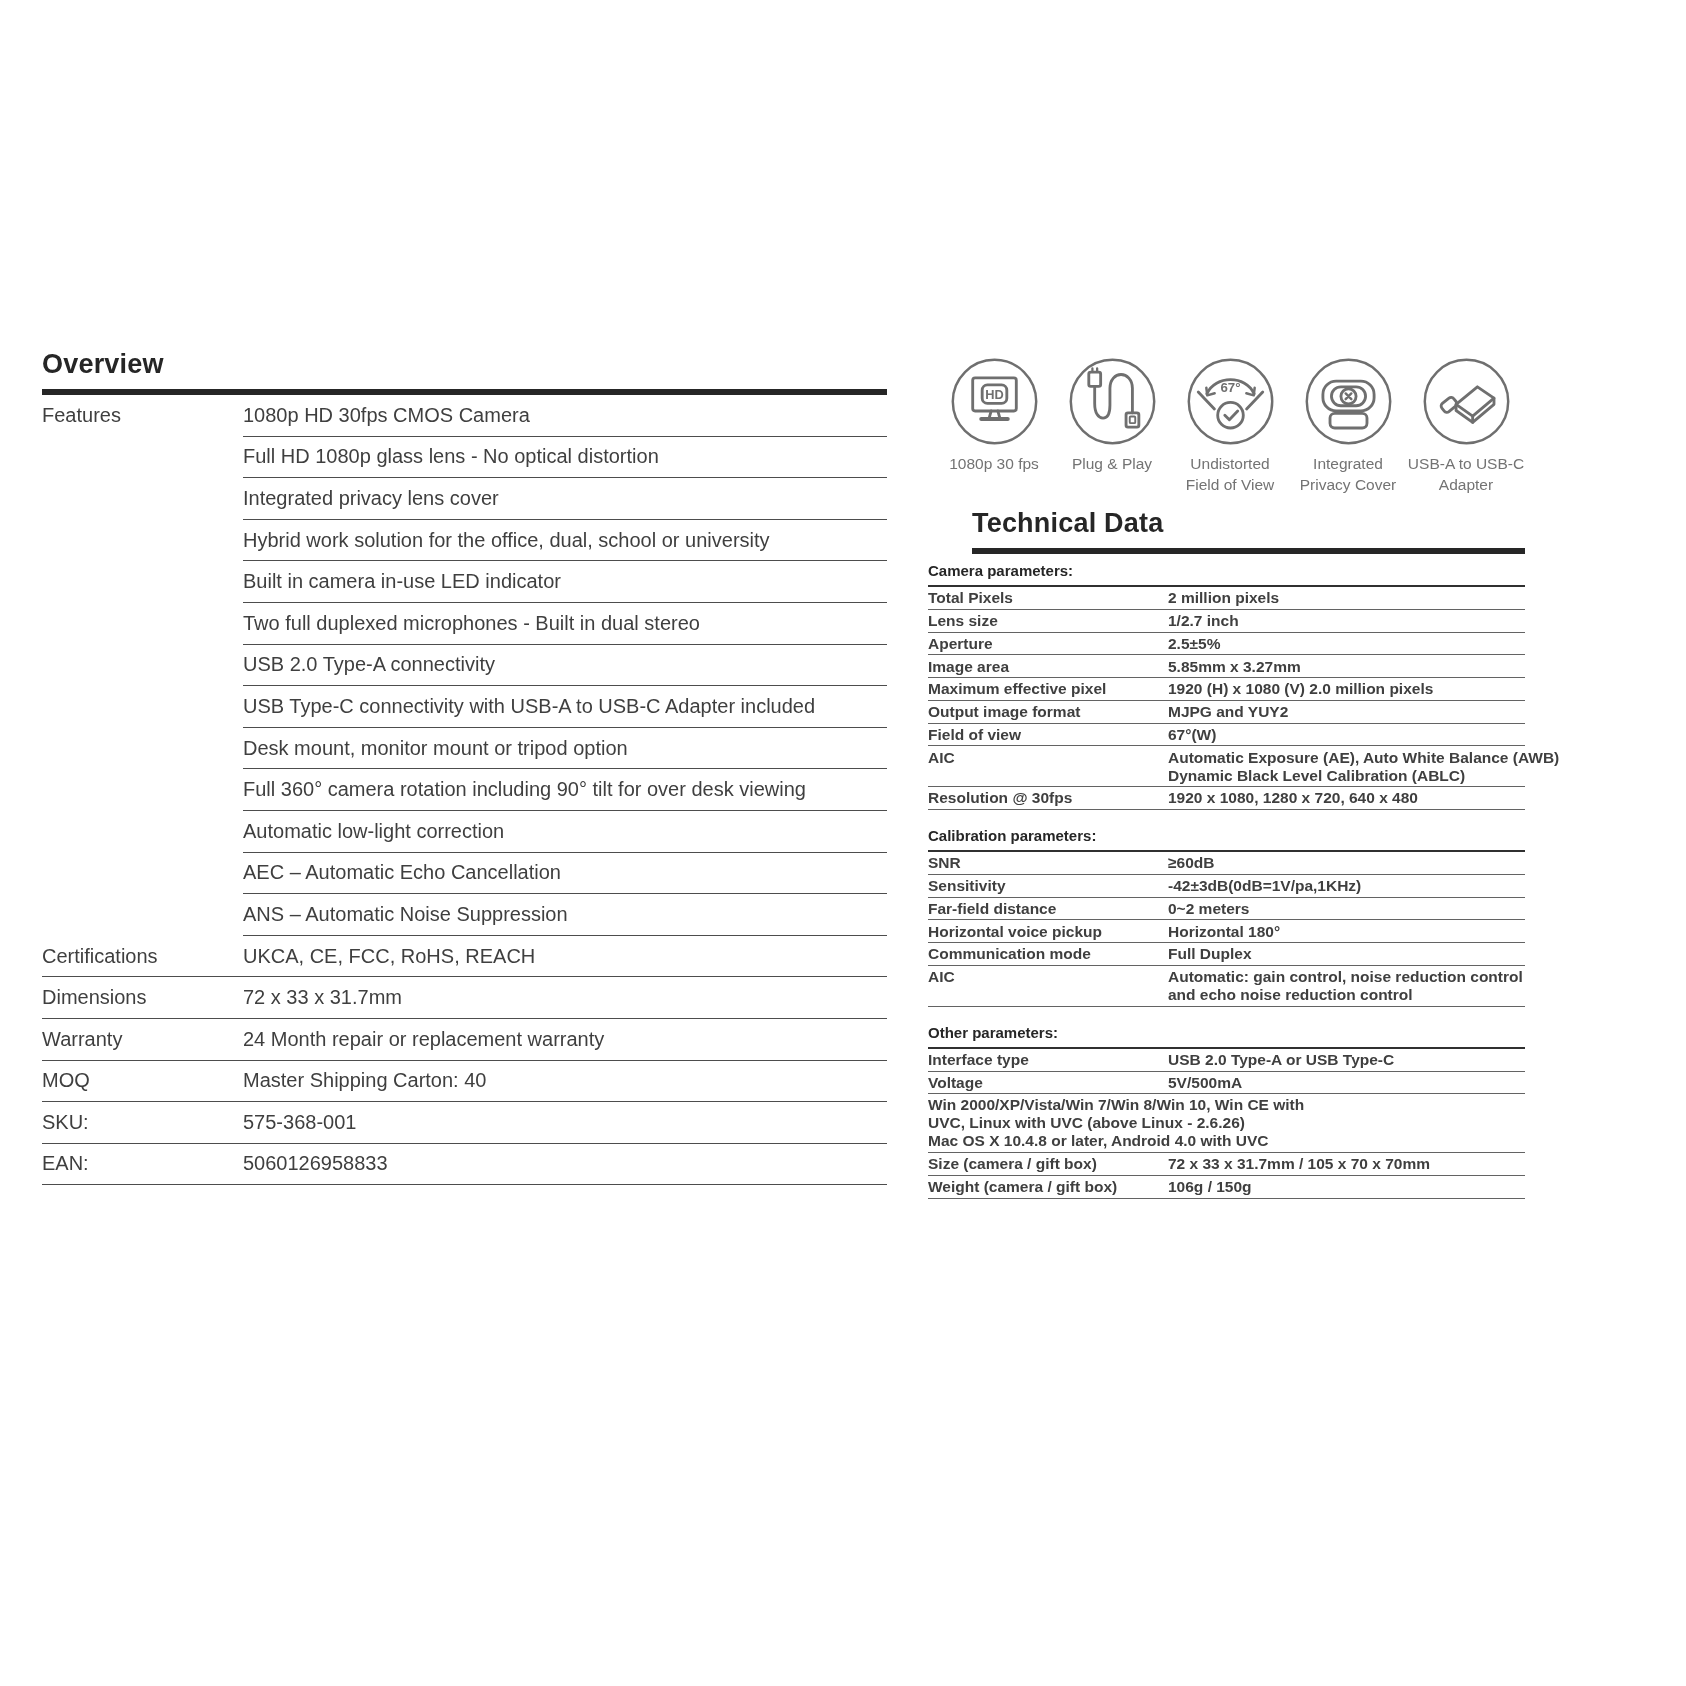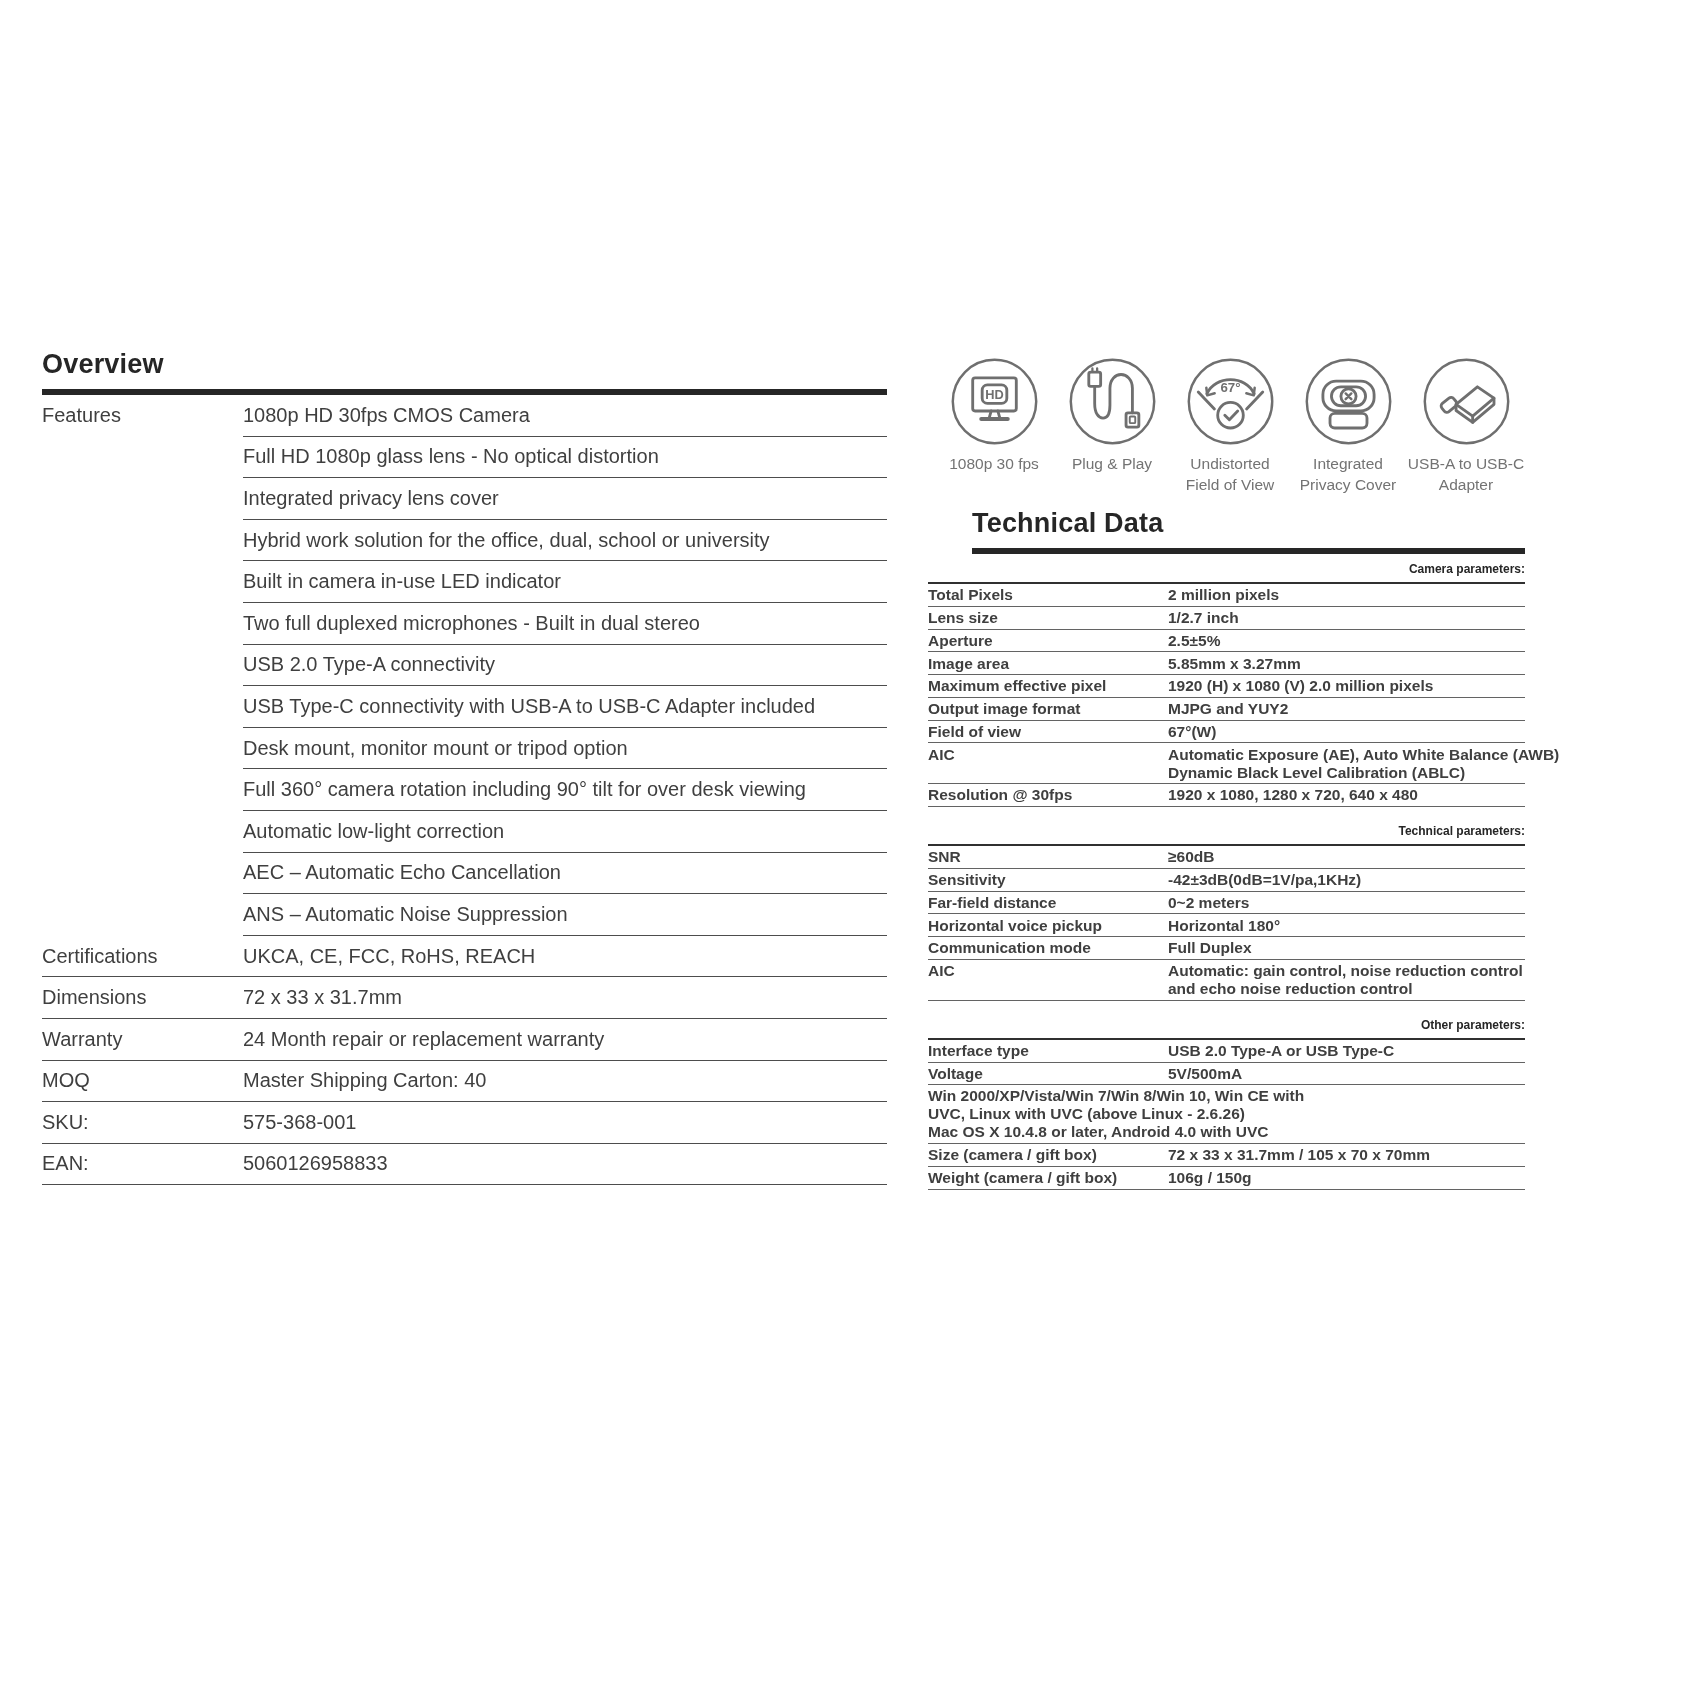--- a/index.html
+++ b/index.html
@@ -32,22 +32,22 @@
   
   .right { position:absolute; left:928px; top:356px; width:597px; }
   .badges { display:flex; justify-content:flex-end; height:152px; }
   .badge { width:118px; text-align:center; }
   .badge svg { width:91px; height:91px; display:block; margin:0 auto; }
   .badge-label { font-size:15.5px; line-height:1.33; color:#737373; margin-top:7px; }
 
   .tech-head-wrap { margin-top:0;margin-left:44px; }
   .tech-section { width:100%; }
   .tech-section-heading {
-    font-size:12px; font-weight:bold; color:#262626;
-    padding:8px 0 6px 0; border-bottom:2.5px solid #303030;text-align:right;
+    font-size:15px; font-weight:bold; color:#262626;
+    padding:8px 0 6px 0; border-bottom:2.5px solid #303030;
   }
   .tech-section + .tech-section { margin-top:9px; }
   .tech-row {
     display:flex; font-size:15.5px; line-height:18px; color:#3f3f3f;
     padding:2.2px 0 1.6px 0; border-bottom:1.2px solid #636363; box-sizing:border-box;font-weight:bold;
   }
   .tech-label { width:240px; flex:none; }
   .tech-value { flex:1; }
   .tech-value .vline { display:block; white-space:nowrap; }
 </style>
@@ -252,21 +252,21 @@
           </div>
         </div>
         <div class="tech-row">
           <div class="tech-label">Resolution @ 30fps</div>
           <div class="tech-value">
             <span class="vline">1920 x 1080, 1280 x 720, 640 x 480</span>
           </div>
         </div>
       </div>
       <div class="tech-section">
-        <div class="tech-section-heading">Technical parameters:</div>
+        <div class="tech-section-heading">Calibration parameters:</div>
         <div class="tech-row">
           <div class="tech-label">SNR</div>
           <div class="tech-value">
             <span class="vline">≥60dB</span>
           </div>
         </div>
         <div class="tech-row">
           <div class="tech-label">Sensitivity</div>
           <div class="tech-value">
             <span class="vline">-42±3dB(0dB=1V/pa,1KHz)</span>

